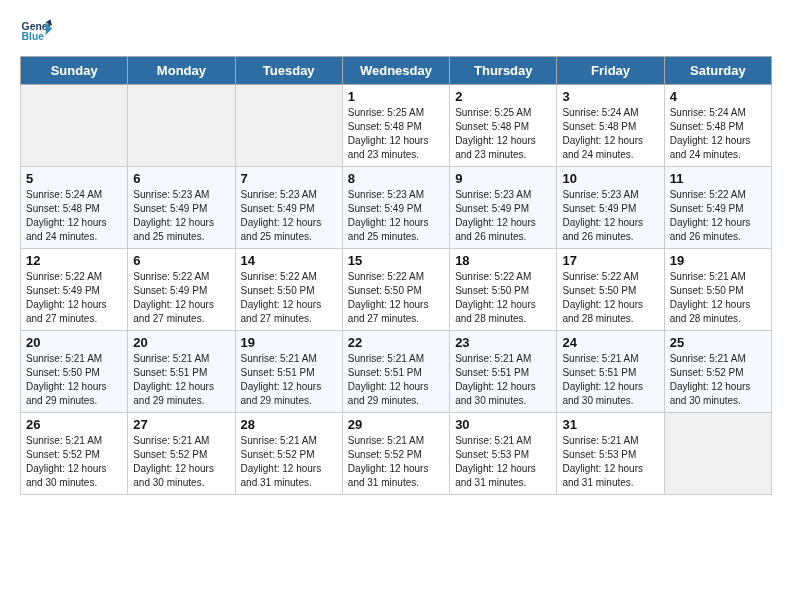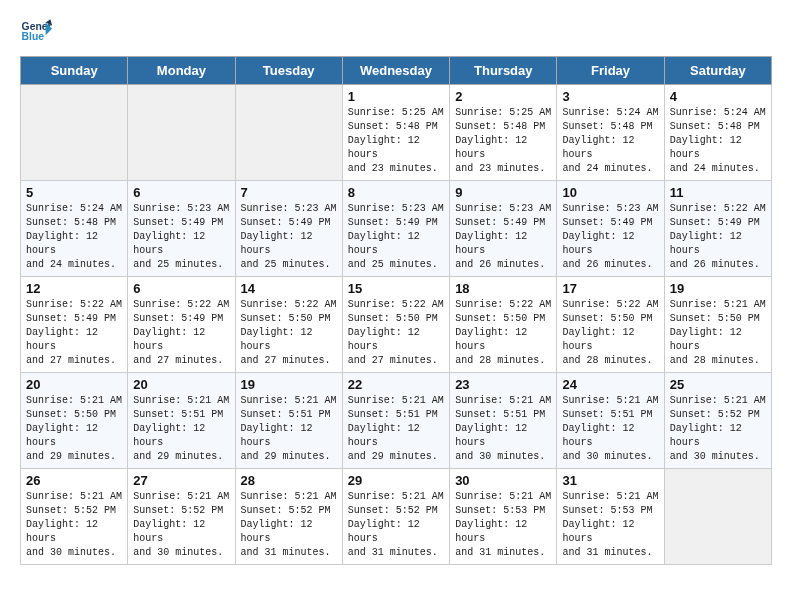--- a/index.html
+++ b/index.html
@@ -69,21 +69,20 @@
       font-size: 13px;
       font-weight: bold;
       color: #111;
       display: block;
       margin-bottom: 2px;
     }
     .day-info {
       font-size: 10px;
       color: #222;
       line-height: 1.4;
-      font-family: Liberation Mono, monospace;
     }
     .empty-cell {
       background: #f0f0f0 !important;
     }
   </style>
 </head>
 <body>
 
 <div class="header-top">
   <div class="logo">

